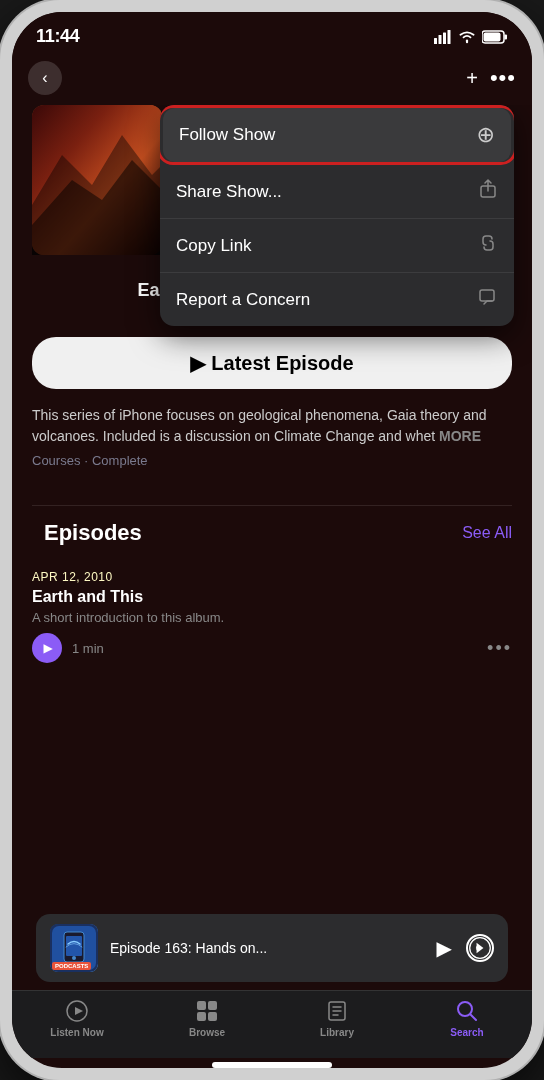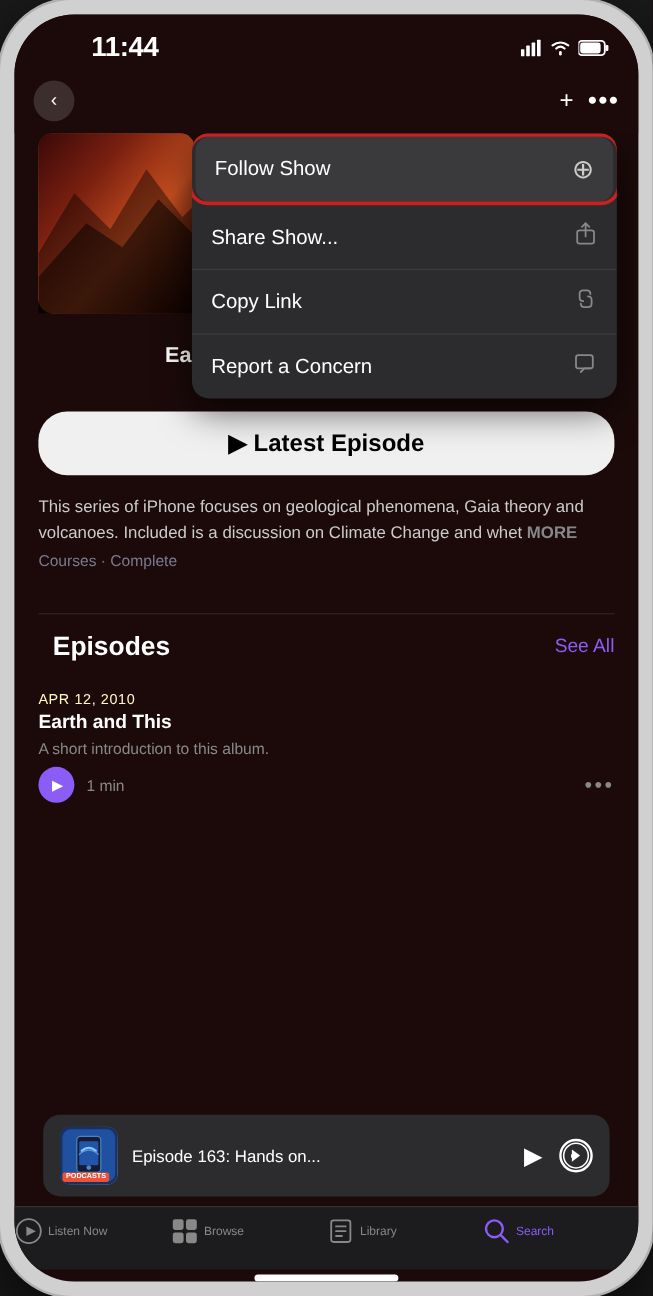--- a/index.html
+++ b/index.html
@@ -39,24 +39,23 @@
       background: #1c0a0a;
       padding: 14px 24px 6px;
       display: flex;
       justify-content: space-between;
       align-items: center;
       flex-shrink: 0;
     }
 
     .status-time {
       color: #fff;
-      font-size: 23px;
+      font-size: 18px;
       font-weight: 600;
       letter-spacing: -0.3px;
-      margin-left: 40px;
     }
 
     .status-icons {
       display: flex;
       align-items: center;
       gap: 6px;
     }
 
     
     .nav-bar {
@@ -326,24 +325,25 @@
       background: #1c1c1e;
       display: flex;
       border-top: 1px solid rgba(255,255,255,0.1);
       padding: 8px 0 20px;
       flex-shrink: 0;
     }
 
     .tab-item {
       flex: 1;
       display: flex;
-      flex-direction: row;
+      flex-direction: column;
       align-items: center;
       gap: 4px;
       cursor: pointer;
+      font-weight: bold;
     }
 
     .tab-label {
       font-size: 10px;
       color: #888;
     }
 
     .tab-label.active {
       color: #8b5cf6;
     }

